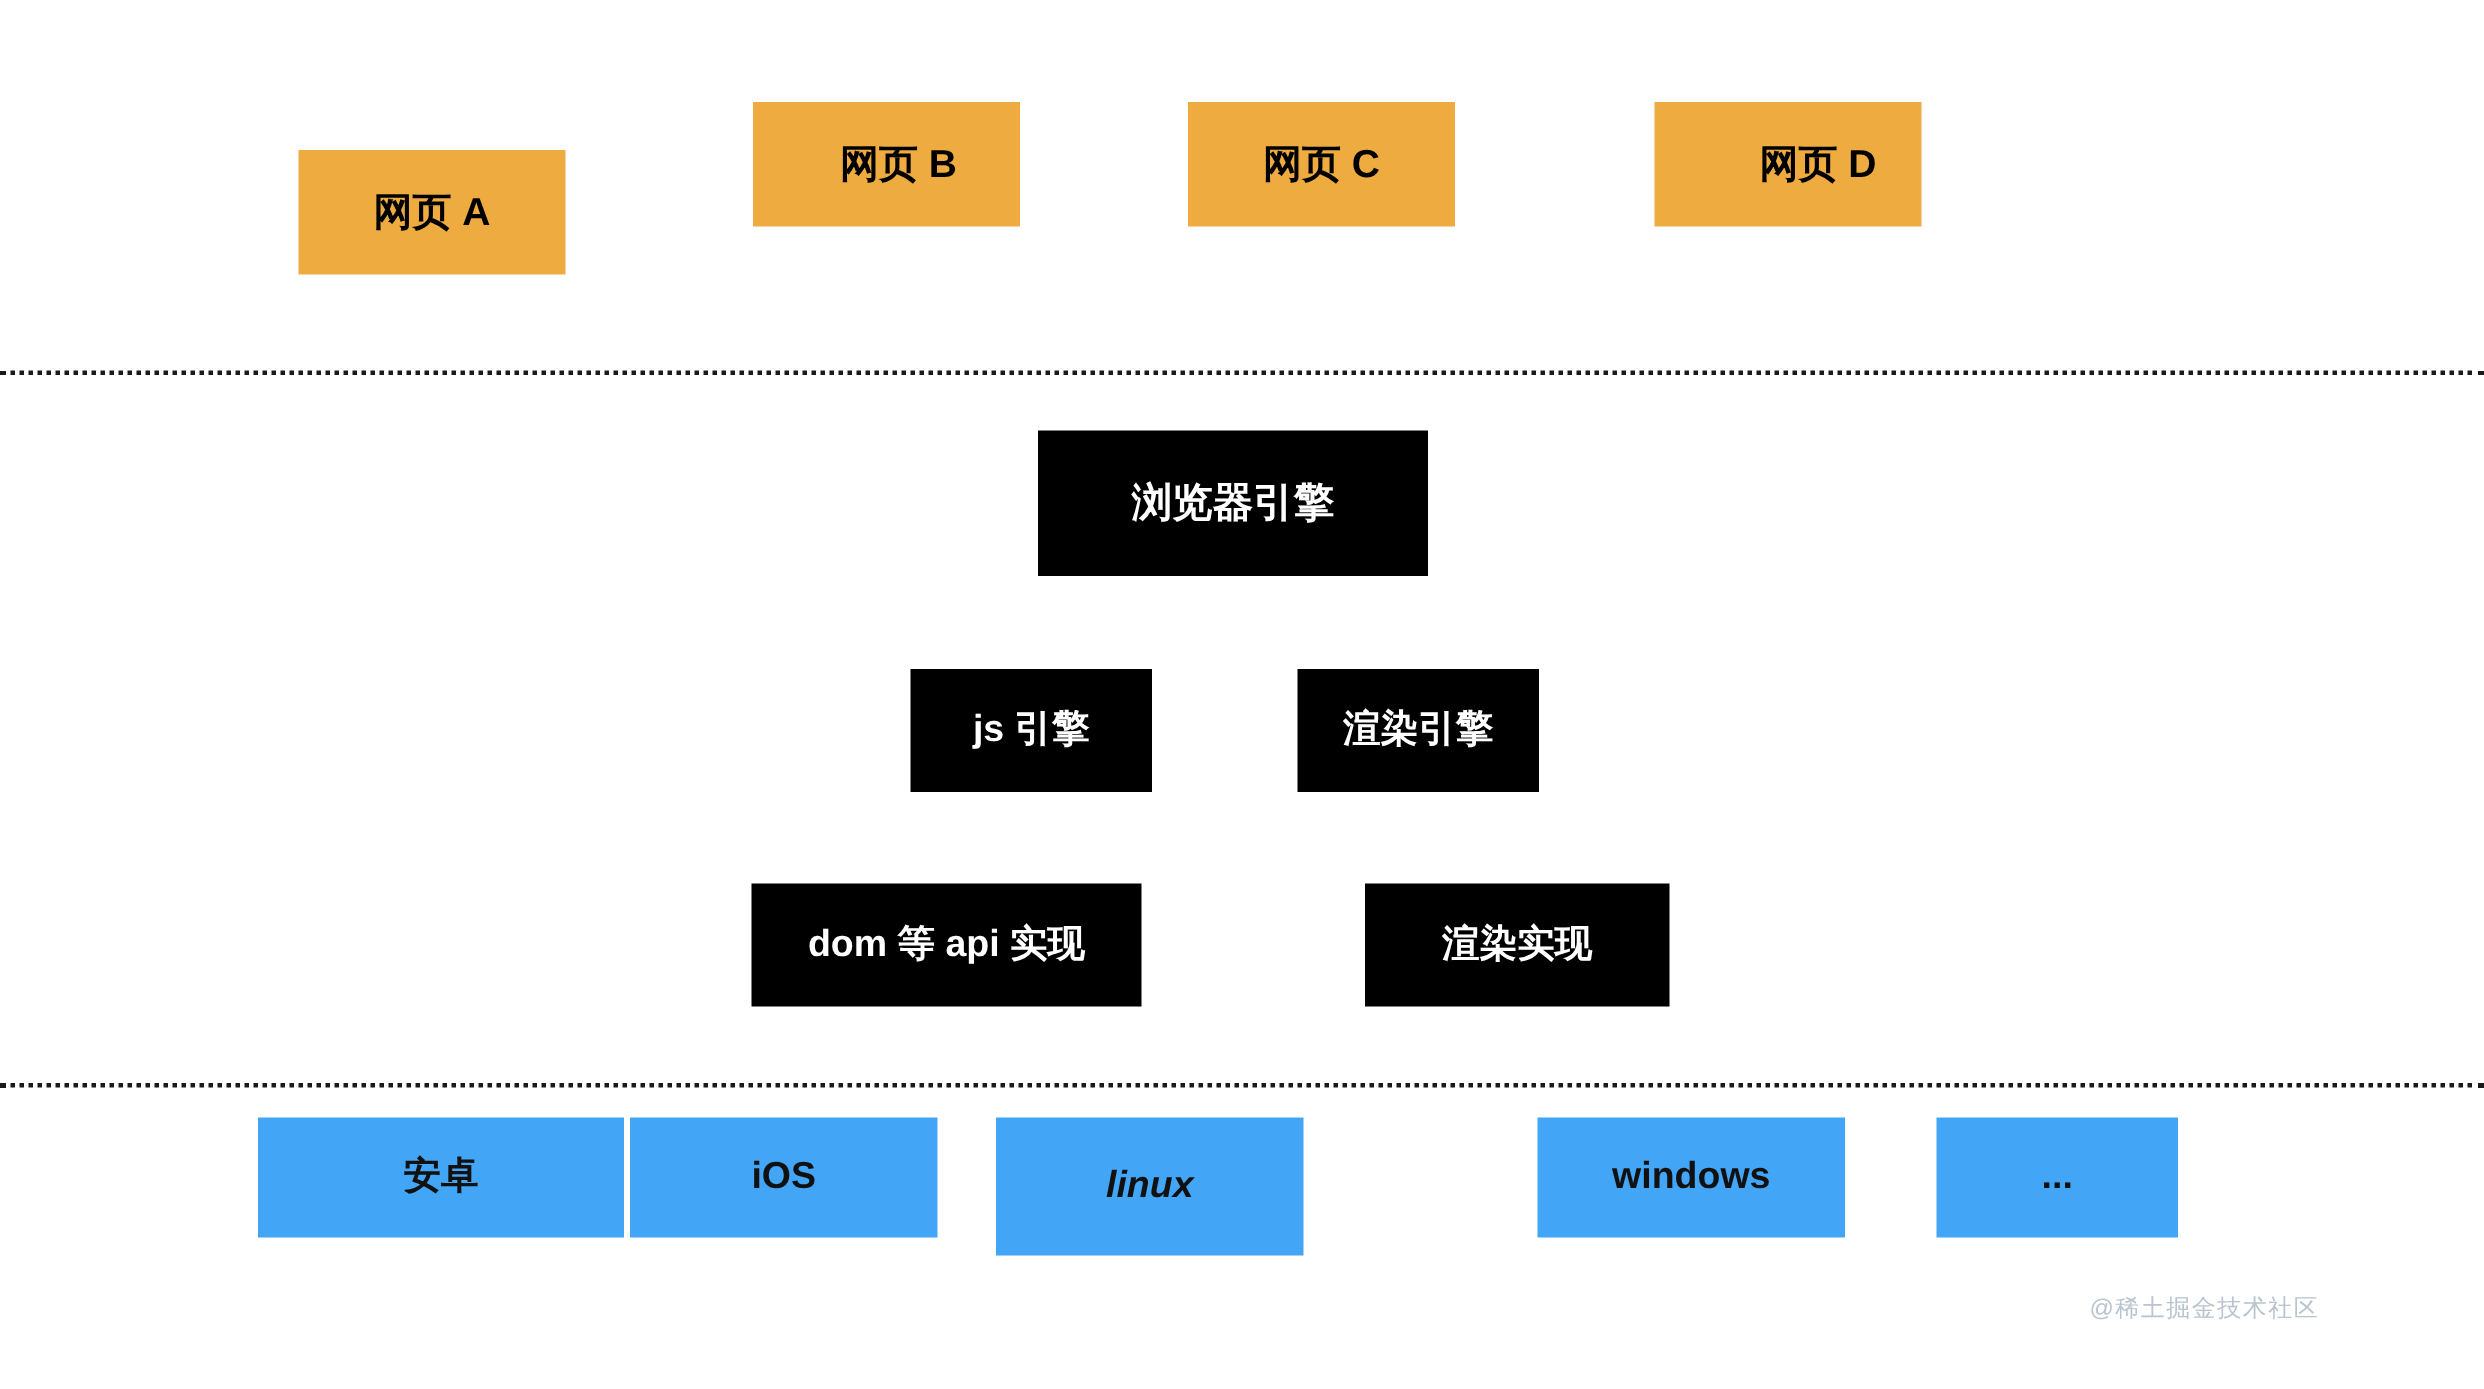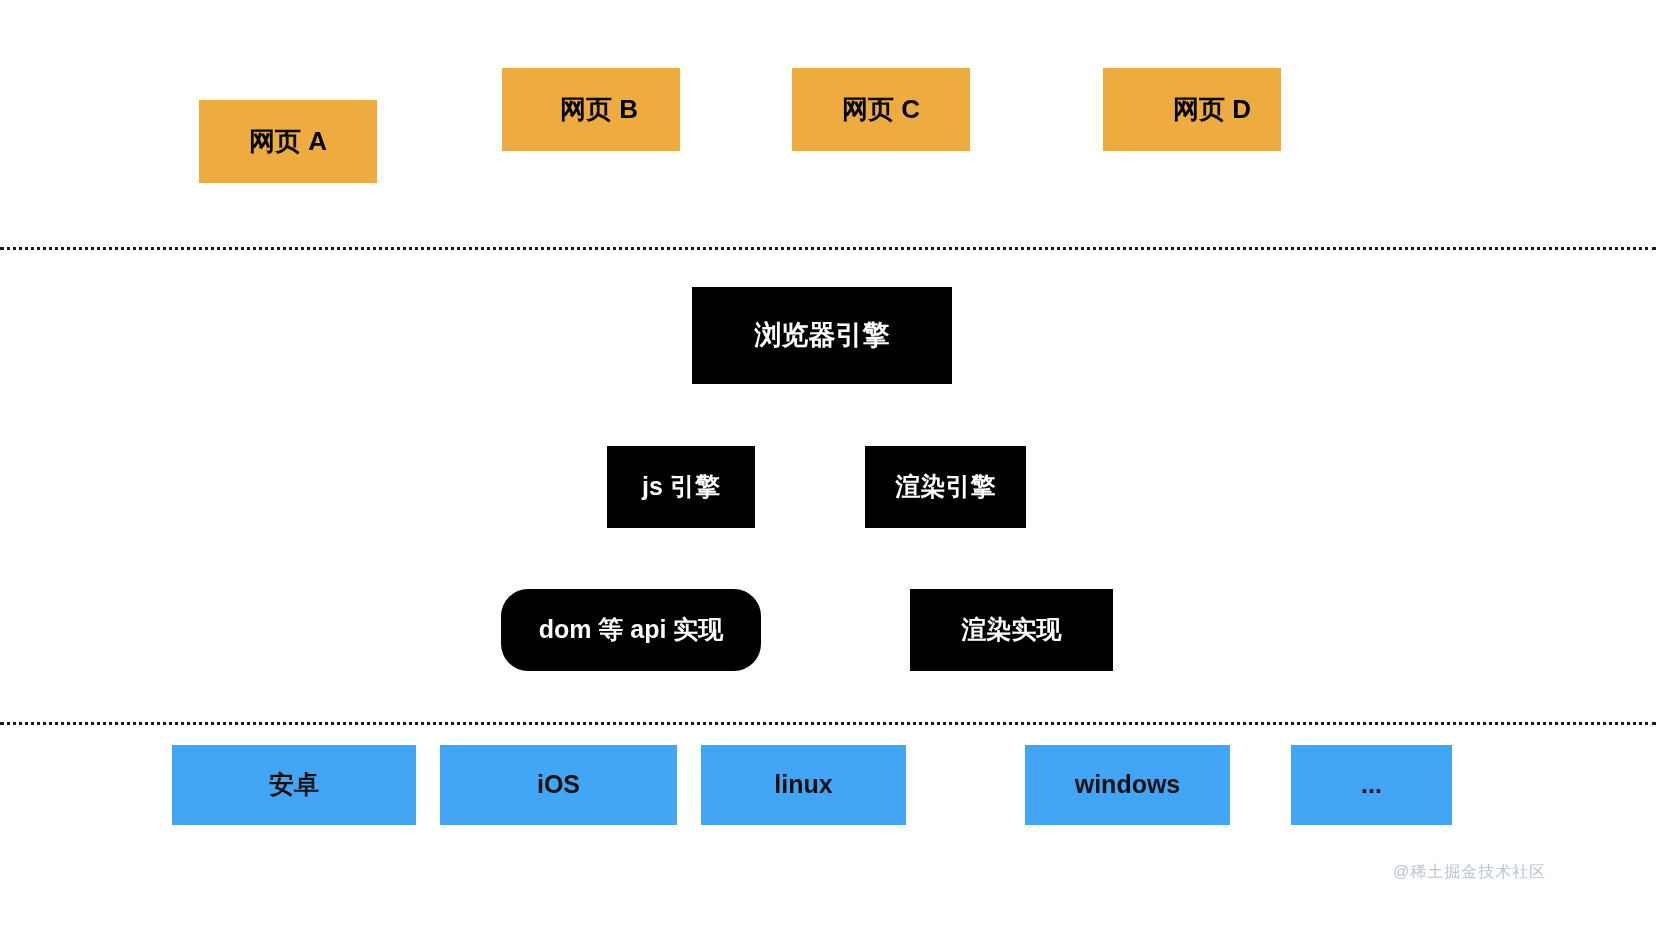--- a/index.html
+++ b/index.html
@@ -87,42 +87,42 @@
   </div>
   <div class="box page-box" style="left:1103px; top:68px; width:178px; height:83px;padding-left:40px;">
     <span class="box-label">网页 D</span>
   </div>
 
   <div class="divider" style="top:247px;"></div>
 
   <div class="box engine-box lvl1" style="left:692px; top:287px; width:260px; height:97px;">
     <span class="box-label">浏览器引擎</span>
   </div>
-  <div class="box engine-box lvl2" style="left:607px; top:446px; width:148px; height:82px;">
+  <div class="box engine-box lvl2" style="left:607px; top:446px; width:161px; height:82px;">
     <span class="box-label">js 引擎</span>
   </div>
   <div class="box engine-box lvl2" style="left:865px; top:446px; width:161px; height:82px;">
     <span class="box-label">渲染引擎</span>
   </div>
-  <div class="box engine-box lvl3" style="left:501px; top:589px; width:260px; height:82px;border-radius:27px;">
+  <div class="box engine-box lvl3" style="left:501px; top:589px; width:260px; height:82px;">
     <span class="box-label">dom 等 api 实现</span>
   </div>
   <div class="box engine-box lvl3" style="left:887px; top:589px; width:203px; height:82px;margin-left:23px;">
     <span class="box-label">渲染实现</span>
   </div>
 
   <div class="divider" style="top:722px;"></div>
 
   <div class="box os-box" style="left:172px; top:745px; width:244px; height:80px;">
     <span class="box-label">安卓</span>
   </div>
-  <div class="box os-box" style="left:440px; top:745px; width:237px; height:80px;">
+  <div class="box os-box" style="left:420px; top:745px; width:205px; height:80px;">
     <span class="box-label">iOS</span>
   </div>
-  <div class="box os-box" style="left:701px; top:745px; width:205px; height:80px;">
+  <div class="box os-box" style="left:664px; top:745px; width:205px; height:92px;font-style:italic;">
     <span class="box-label">linux</span>
   </div>
   <div class="box os-box" style="left:1009px; top:745px; width:205px; height:80px;margin-left:16px;">
     <span class="box-label">windows</span>
   </div>
   <div class="box os-box" style="left:1291px; top:745px; width:161px; height:80px;">
     <span class="box-label">...</span>
   </div>
 
   <div class="watermark" style="left:1393px; top:862px;">@稀土掘金技术社区</div>

